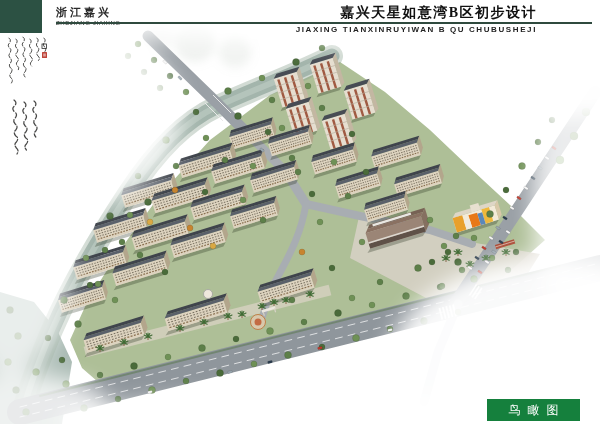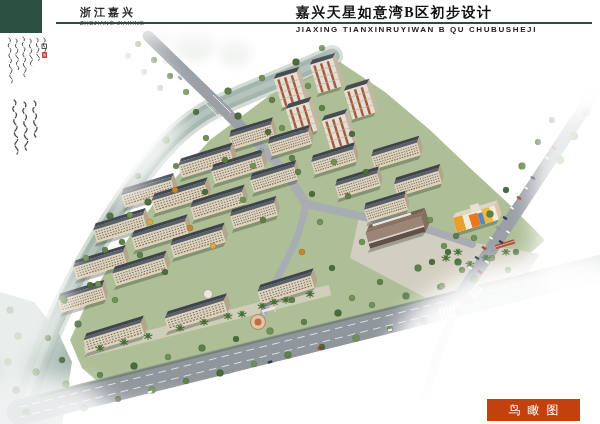--- a/index.html
+++ b/index.html
@@ -1,29 +1,29 @@
 <!DOCTYPE html>
 <html><head>
 <meta charset="utf-8">
 <style>
   html,body{margin:0;padding:0;background:#888;}
   .sheet{position:relative;width:600px;height:424px;background:#ffffff;overflow:hidden;
          font-family:"Liberation Serif",serif;}
   
   .brand-block{position:absolute;left:0;top:0;width:42px;height:33px;background:#2c5143;}
-  .region{position:absolute;left:56px;top:6px;margin-left:24px;}
+  .region{position:absolute;left:56px;top:6px;}
   .region-cn{font-size:11px;font-weight:bold;letter-spacing:3px;color:#2a2a2a;line-height:12px;}
   .region-en{font-size:6px;letter-spacing:.6px;color:#3a3a3a;margin-top:2px;font-family:"Liberation Sans",sans-serif;}
   .head-rule{position:absolute;left:56px;top:22px;width:536px;height:2px;background:#2f4a3e;}
-  .titles{position:absolute;top:4px;right:63px;text-align:left;}
+  .titles{position:absolute;top:4px;right:63px;text-align:right;}
   .title-cn{font-size:14px;font-weight:bold;letter-spacing:1.5px;color:#111;line-height:17px;}
   .title-en{font-size:8px;font-weight:bold;letter-spacing:1.6px;color:#222;margin-top:4px;
             font-family:"Liberation Sans",sans-serif;}
   
-  .view-label{position:absolute;left:487px;top:399px;width:93px;height:22px;background:#c2410c;
+  .view-label{position:absolute;left:487px;top:399px;width:93px;height:22px;background:#15803d;
               color:#fff;font-size:12px;letter-spacing:7px;text-indent:7px;line-height:22px;text-align:center;}
   
   .calligraphy{position:absolute;left:4px;top:36px;}
   .calligraphy path.col{fill:none;stroke:#20201e;stroke-width:.95;stroke-linecap:round;
                         stroke-dasharray:4.5 1.6;opacity:.82;}
   .calligraphy path.col2{stroke-width:1.25;stroke-dasharray:5.5 2;}
   
   .scene{position:absolute;left:0;top:0;}
   #layer-trees circle{stroke:rgba(25,40,15,.28);stroke-width:.5;}
   .rd{fill:none;stroke-linecap:round;}

